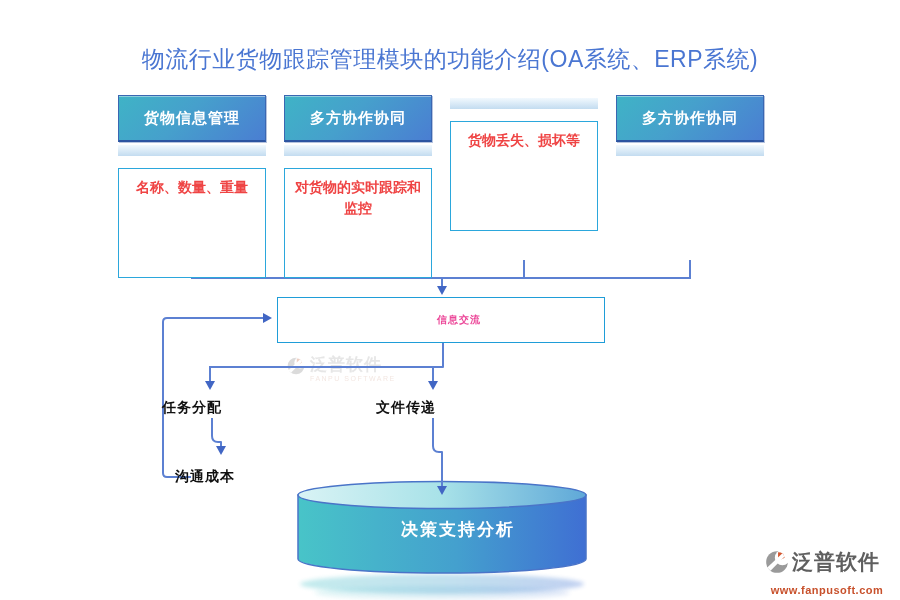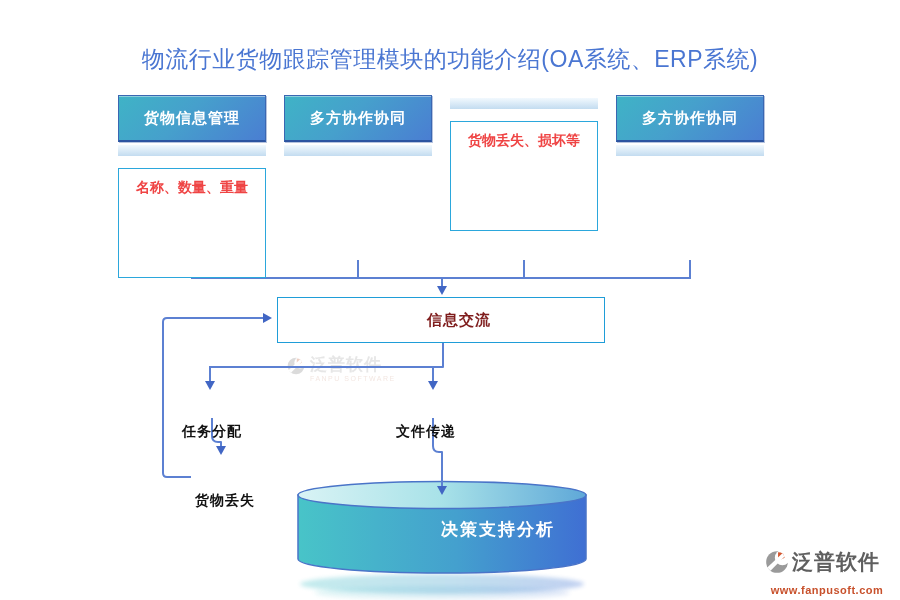--- a/index.html
+++ b/index.html
@@ -30,34 +30,34 @@
     margin-top:12px;height:88px;background:#ffffff;
     border:1.5px solid #2ba7dc;
     padding:8px 8px 12px 8px;
     text-align:center;font-size:14px;font-weight:bold;color:#ef4444;line-height:1.5;
   }
 
   .exchange-box{
     position:absolute;left:277px;top:297px;width:328px;height:46px;
     background:#ffffff;border:1.5px solid #1f9dd8;box-sizing:border-box;
     display:flex;align-items:center;justify-content:center;
-    font-size:15px;font-weight:bold;color:#7f1d1d;letter-spacing:1px;padding-left:36px;
+    font-size:10px;font-weight:bold;color:#ec4899;letter-spacing:1px;padding-left:36px;
   }
 
   .flow-label{
-    position:absolute;width:100px;text-align:center;
-    font-size:14px;font-weight:bold;color:#111111;letter-spacing:1px;margin-top:24px;
+    position:absolute;width:100px;text-align:left;
+    font-size:14px;font-weight:bold;color:#111111;letter-spacing:1px;
   }
   .label-task{left:162px;top:399px;}
   .label-file{left:376px;top:399px;}
   .label-cost{left:175px;top:468px;}
 
   .cyl-label{
     position:absolute;left:298px;top:518px;width:320px;text-align:center;
-    font-size:17px;font-weight:bold;color:#ffffff;letter-spacing:2px;padding-left:40px;
+    font-size:17px;font-weight:bold;color:#ffffff;letter-spacing:2px;
   }
 
   svg.connectors{position:absolute;left:0;top:0;pointer-events:none;}
 
   
   .watermark{
     position:absolute;left:286px;top:356px;display:flex;align-items:flex-start;gap:4px;
     opacity:0.5;pointer-events:none;
   }
   .wm-texts{display:flex;flex-direction:column;line-height:1;}
@@ -138,34 +138,35 @@
   </svg>
 
   <div class="col col1">
     <div class="col-header">货物信息管理</div>
     <div class="col-reflect"></div>
     <div class="col-body">名称、数量、重量</div>
   </div>
   <div class="col col2">
     <div class="col-header">多方协作协同</div>
     <div class="col-reflect"></div>
+    <div class="col-body">对货物的实时跟踪和监控</div>
   </div>
   <div class="col col3">
     <div class="col-reflect"></div>
     <div class="col-body">货物丢失、损坏等</div>
   </div>
   <div class="col col4">
     <div class="col-header">多方协作协同</div>
     <div class="col-reflect"></div>
   </div>
 
   <div class="exchange-box">信息交流</div>
   <div class="flow-label label-task">任务分配</div>
   <div class="flow-label label-file">文件传递</div>
-  <div class="flow-label label-cost">货物丢失</div>
+  <div class="flow-label label-cost">沟通成本</div>
   <div class="cyl-label">决策支持分析</div>
 
   <div class="footer-logo">
     <div class="fl-row">
       <svg width="26" height="26" viewBox="0 0 24 24">
         <circle cx="12" cy="12" r="10" fill="#9a9a9a"></circle>
         <circle cx="17" cy="8" r="7" fill="#ffffff"></circle>
         <path d="M13,3 a6,6 0 0 1 6,5 l-6,3 z" fill="#d4562e"></path>
         <path d="M3,17 L17,4 L19,7 L6,20 Z" fill="#ffffff"></path>
       </svg>

